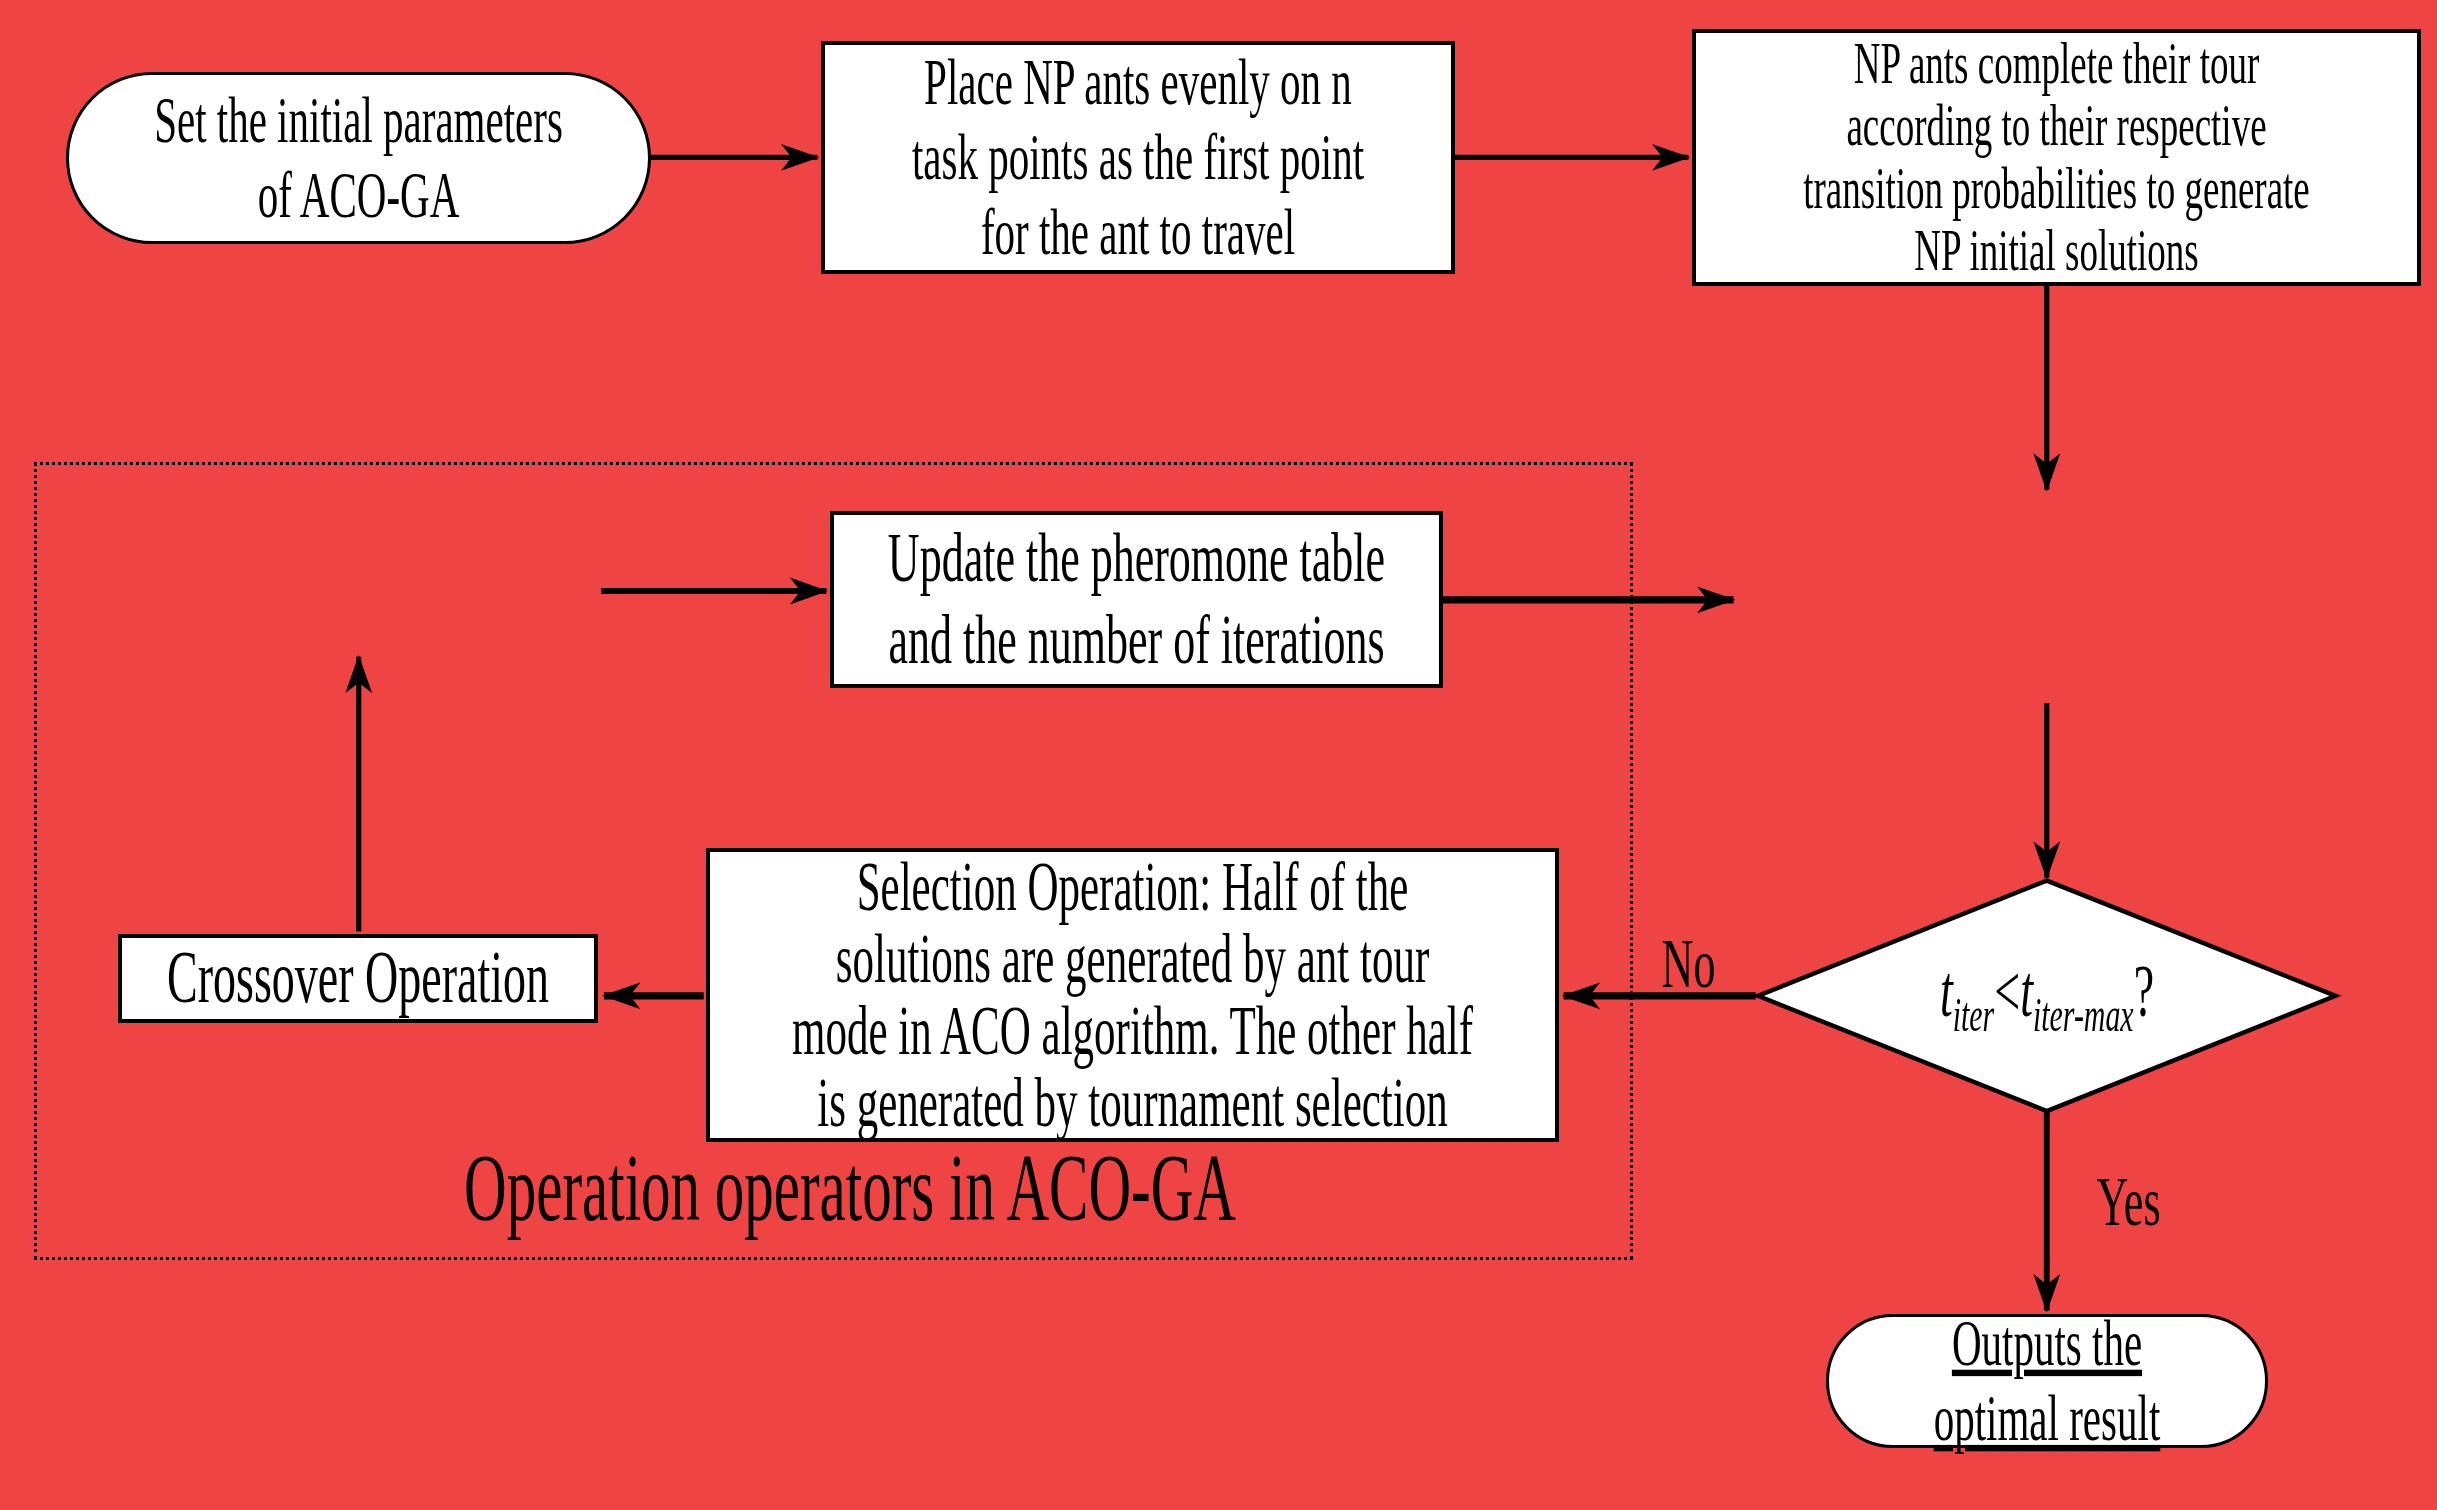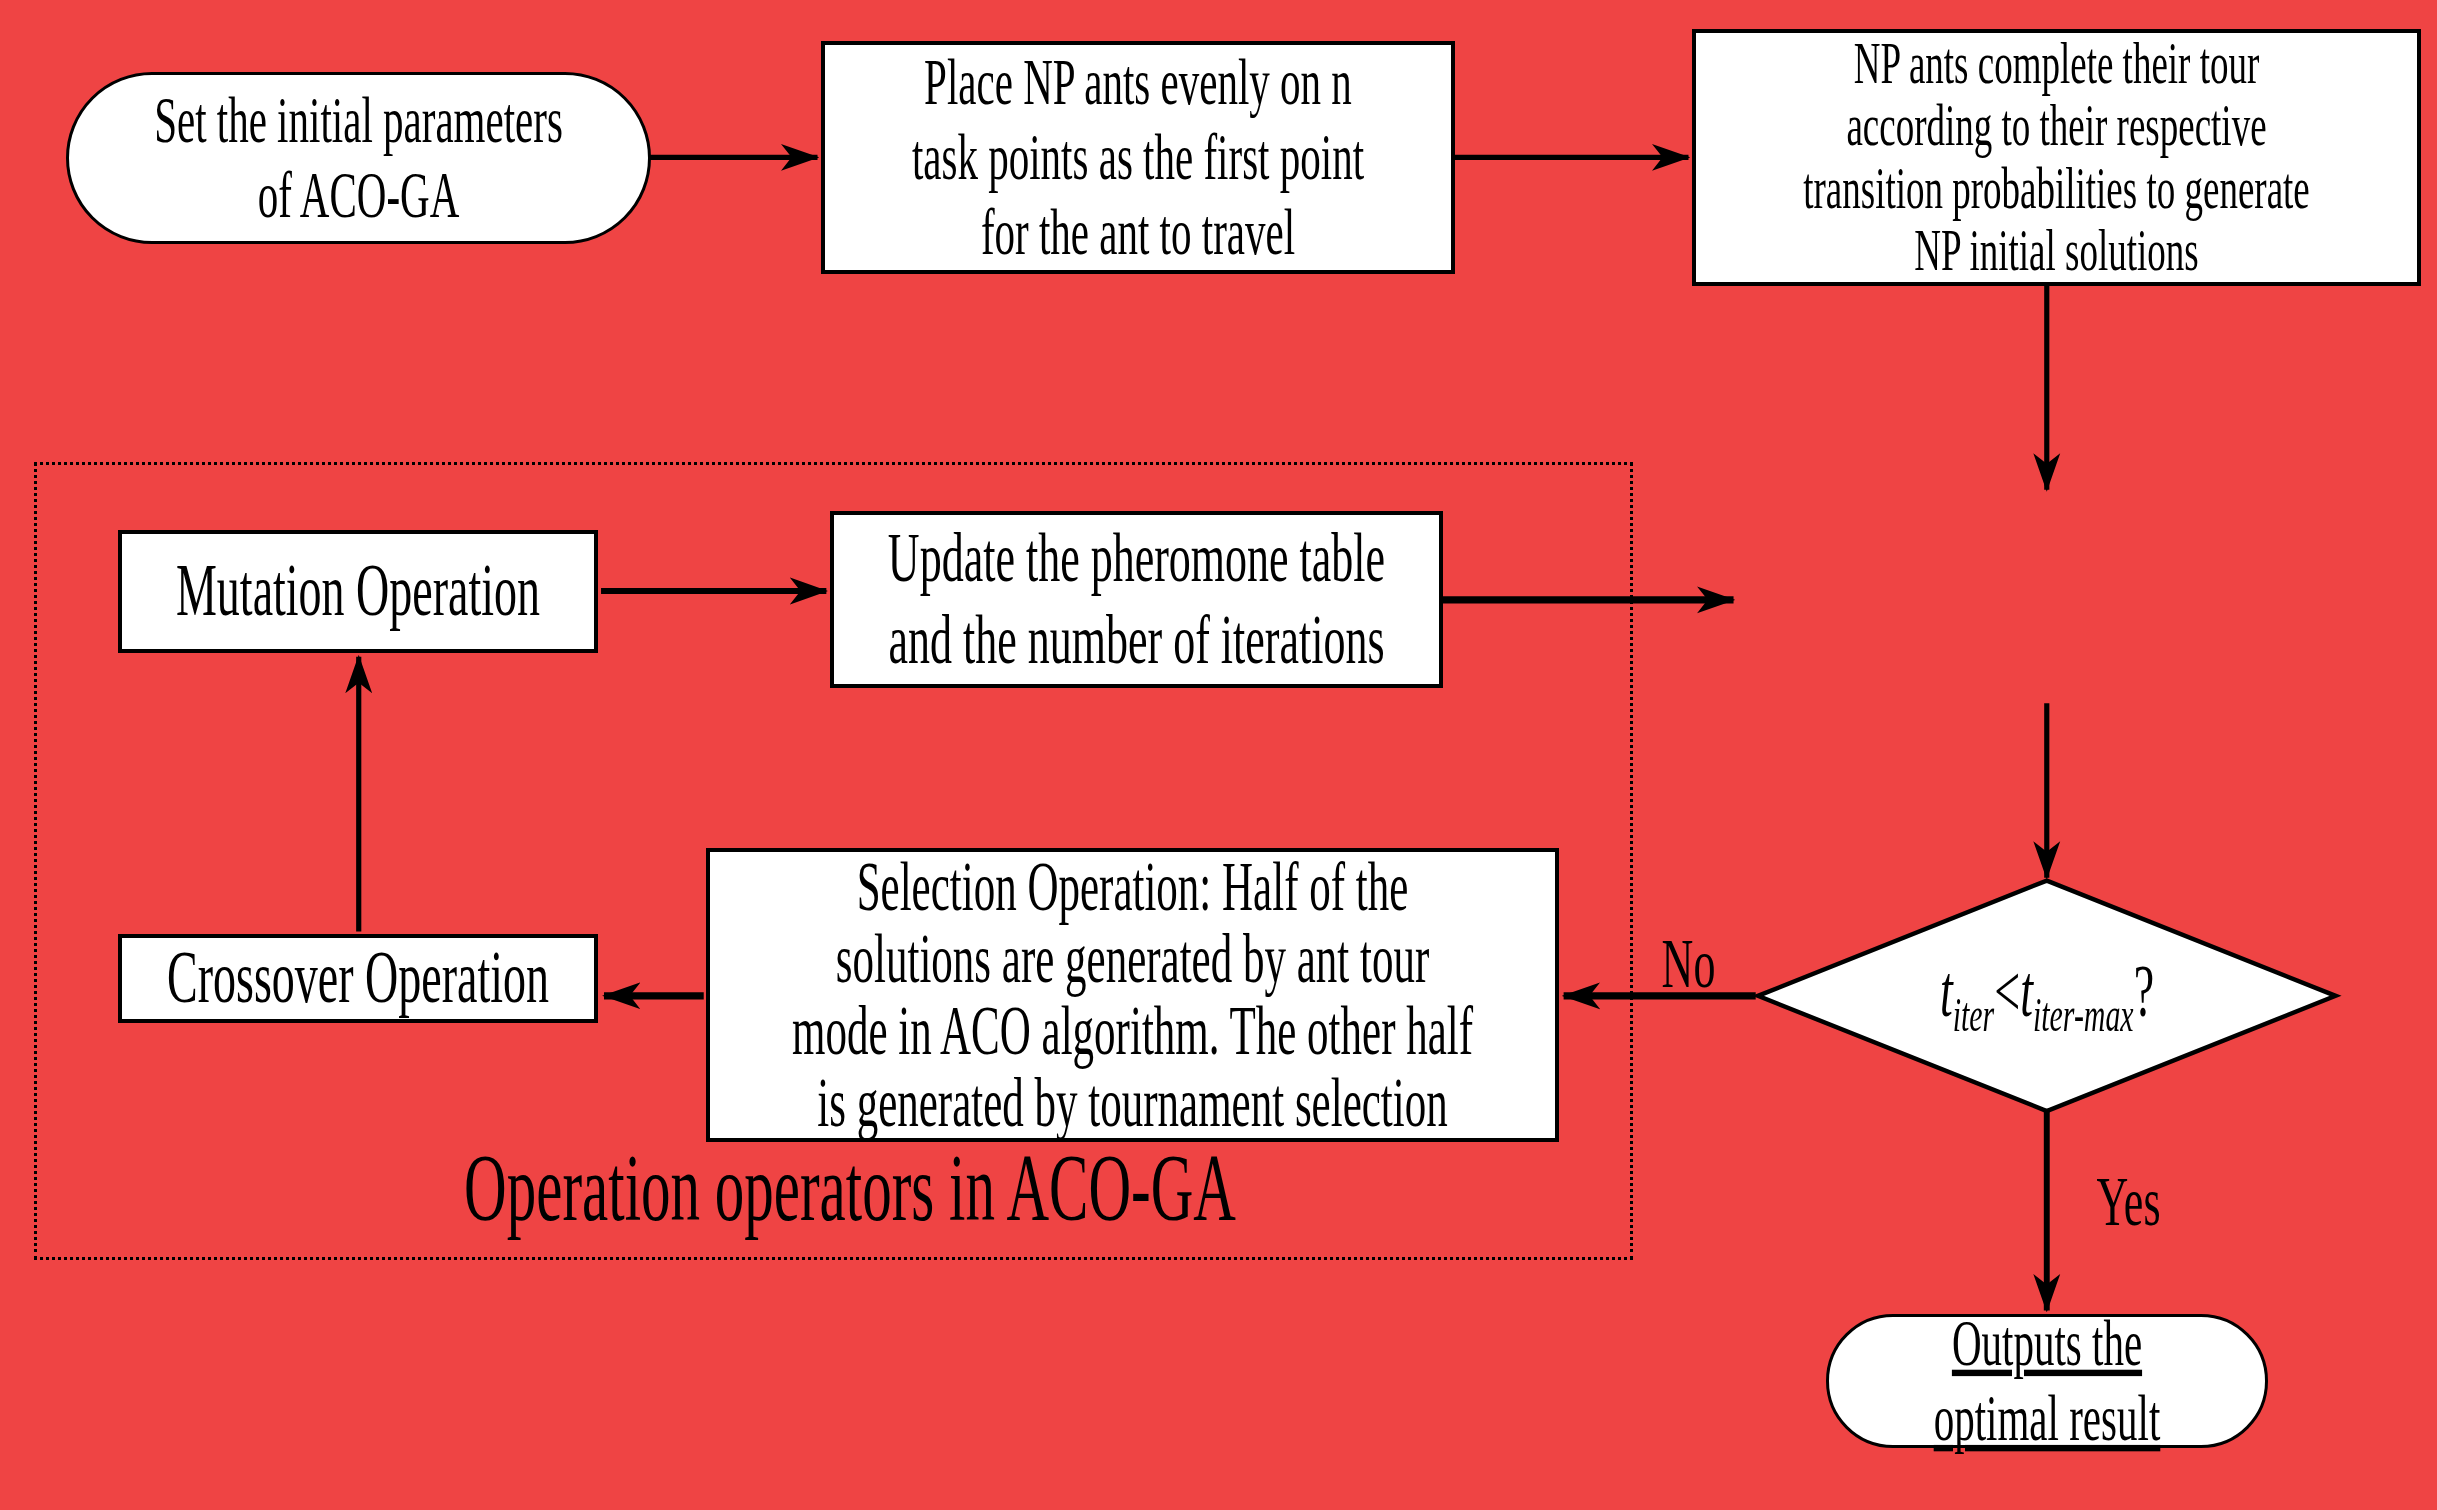--- a/index.html
+++ b/index.html
@@ -90,25 +90,20 @@
       <span class="ln">is generated by tournament selection</span>
     </div>
   </div>
 
   <div class="node" id="n-crossover">
     <div class="txt f62">
       <span class="ln">Crossover Operation</span>
     </div>
   </div>
 
-  <div class="node" id="n-mutation">
-    <div class="txt f62">
-      <span class="ln">Mutation Operation</span>
-    </div>
-  </div>
 
   <div class="node" id="n-update">
     <div class="txt f60">
       <span class="ln">Update the pheromone table</span>
       <span class="ln">and the number of iterations</span>
     </div>
   </div>
 
   <div class="node stadium" id="n-output">
     <div class="txt f55">

